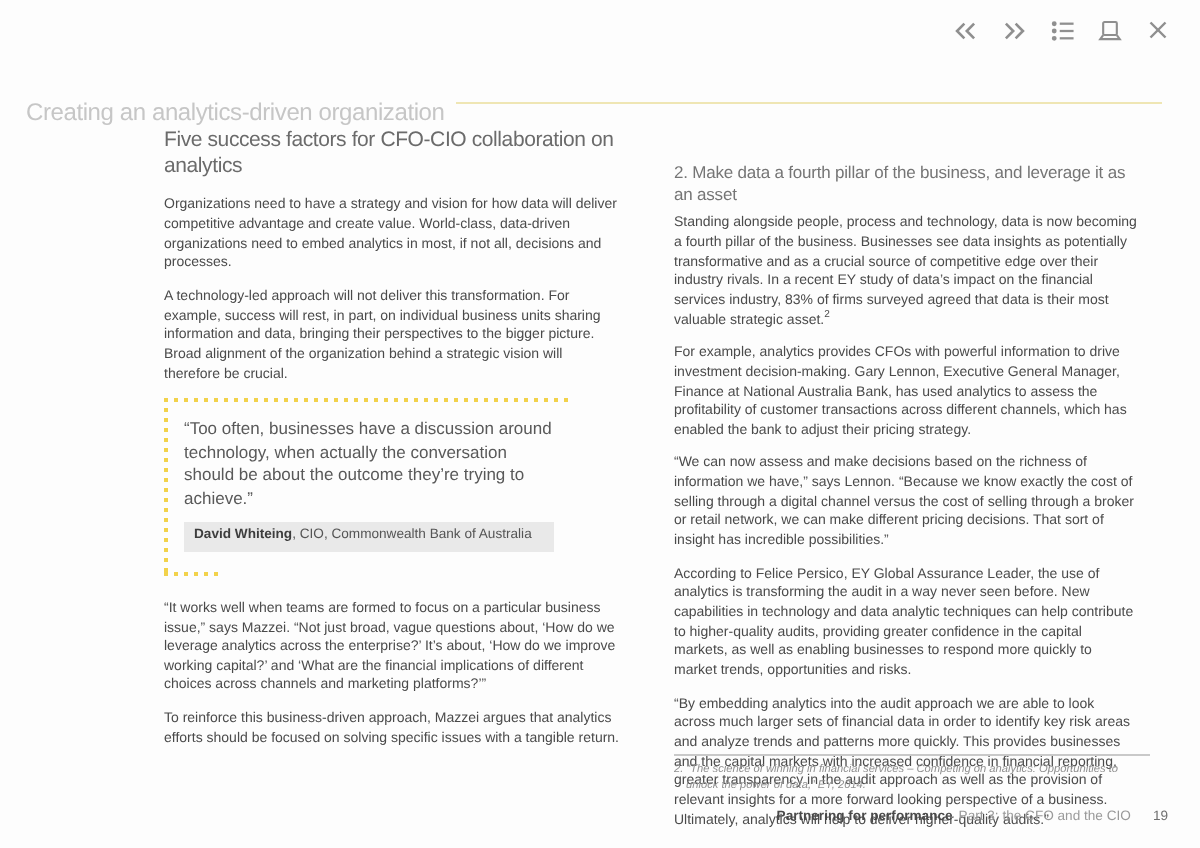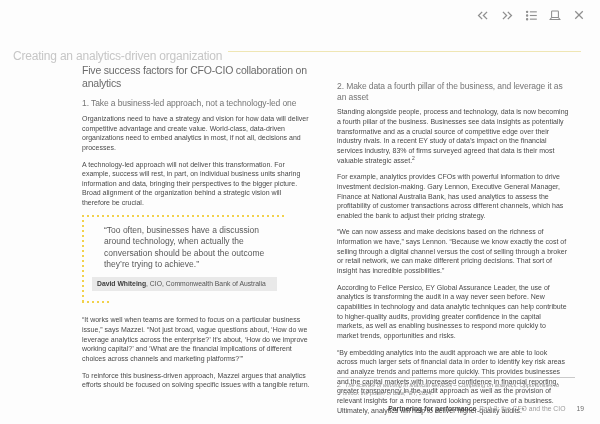--- a/index.html
+++ b/index.html
@@ -43,21 +43,21 @@
   .quote-box{
     position:relative;margin:4px 0 12px 0;width:205px;
     padding:10px 10px 12px 10px;box-sizing:border-box;
   }
   .q-border-top{position:absolute;top:0;left:0;width:100%;height:2px;
     background:repeating-linear-gradient(to right,#f2d24b 0 2px,transparent 2px 5px);}
   .q-border-left{position:absolute;top:0;left:0;width:2px;height:100%;
     background:repeating-linear-gradient(to bottom,#f2d24b 0 2px,transparent 2px 5px);}
   .q-border-tail{position:absolute;bottom:0;left:0;width:27px;height:2px;
     background:repeating-linear-gradient(to right,#f2d24b 0 2px,transparent 2px 5px);}
-  .quote-text{font-size:8.5px;line-height:1.35;color:#595959;margin:0 0 6px 12px;}
+  .quote-text{font-size:8.5px;line-height:1.35;color:#595959;margin:0 0 6px 0;}
   .quote-attr{background:#e9e9e9;padding:3px 5px;font-size:6.8px;color:#555;line-height:1.3;}
   .quote-attr .attr-name{font-weight:bold;color:#3d3d3d;}
 
   
   .footnote-block{position:absolute;left:337px;top:377px;width:238px;}
   .footnote-rule{height:1px;background:#c9c9c9;margin-bottom:3px;}
   .footnote-text{font-size:5.6px;line-height:1.45;color:#8f8f8f;font-style:italic;
     padding-left:6px;text-indent:-6px;}
 
   
@@ -108,21 +108,20 @@
     </span>
   </div>
 
   <div class="running-header">
     <span class="running-title">Creating an analytics-driven organization</span>
     <span class="running-rule"></span>
   </div>
 
   <div class="col col-left">
     <h1 class="section-title">Five success factors for CFO-CIO collaboration on analytics</h1>
-    <h2 class="sub-heading">1. Take a business-led approach, not a technology-led one</h2>
     <p class="body-text">Organizations need to have a strategy and vision for how data will deliver competitive advantage and create value. World-class, data-driven organizations need to embed analytics in most, if not all, decisions and processes.</p>
     <p class="body-text">A technology-led approach will not deliver this transformation. For example, success will rest, in part, on individual business units sharing information and data, bringing their perspectives to the bigger picture. Broad alignment of the organization behind a strategic vision will therefore be crucial.</p>
 
     <div class="quote-box">
       <span class="q-border-top"></span>
       <span class="q-border-left"></span>
       <span class="q-border-tail"></span>
       <p class="quote-text">“Too often, businesses have a discussion around technology, when actually the conversation should be about the outcome they’re trying to achieve.”</p>
       <div class="quote-attr"><span class="attr-name">David Whiteing</span><span>, CIO, Commonwealth Bank of Australia</span></div>
     </div>

